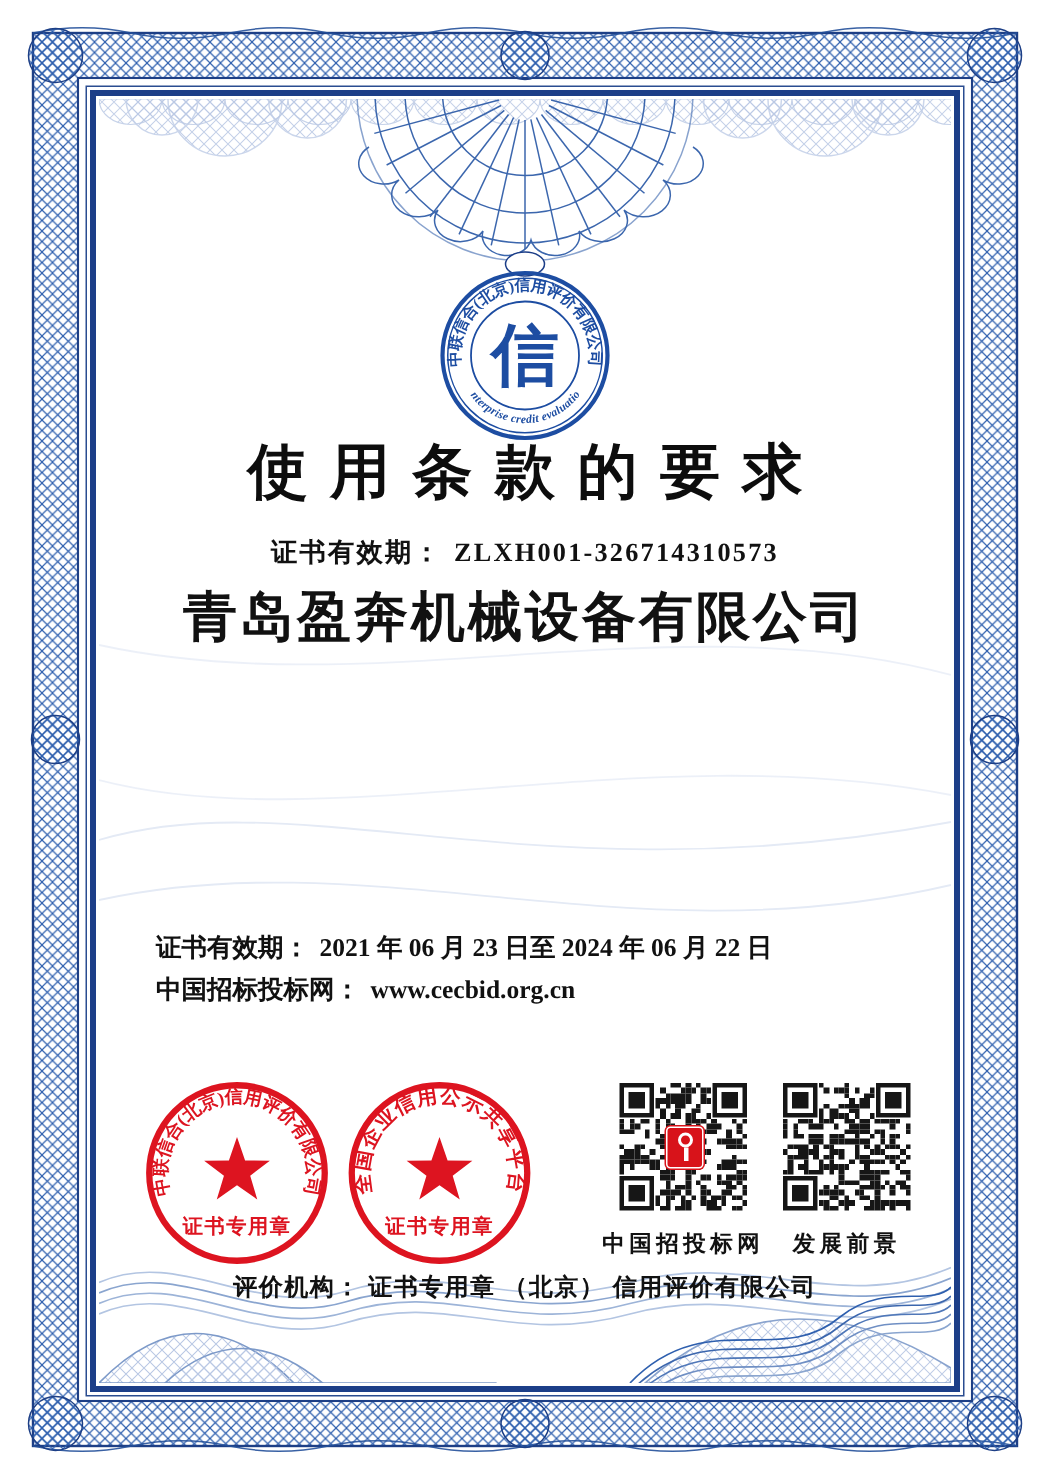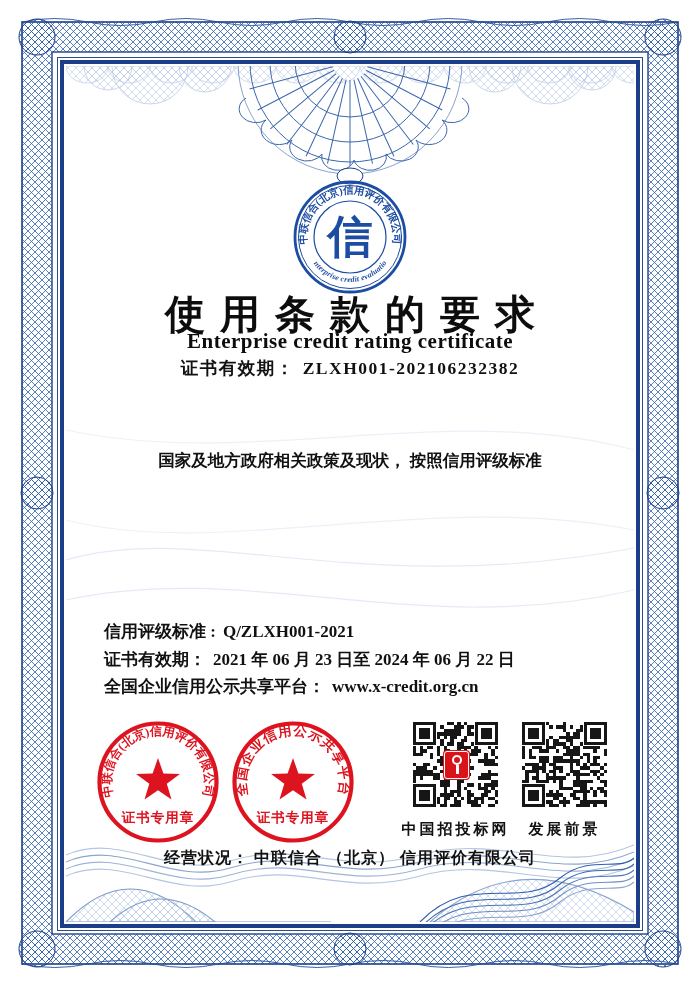--- a/index.html
+++ b/index.html
@@ -179,36 +179,34 @@
         <textPath href="#lgTop" startOffset="50%" text-anchor="middle">中联信合(北京)信用评价有限公司</textPath>
       </text>
       <text font-size="7.8" font-weight="bold" font-style="italic" fill="#1d4da2" letter-spacing="0.2">
         <textPath href="#lgBot" startOffset="50%" text-anchor="middle">Enterprise credit evaluation</textPath>
       </text>
       <text x="58" y="73" text-anchor="middle" font-size="45" font-weight="bold" fill="#1d4da2">信</text>
     </svg>
   </div>
 
   <div class="abs title-cn">使用条款的要求</div>
-  <div class="abs title-en">Enterprise credit rating certificate</div>
 
   <div class="abs cert-no">
-    <span>证书有效期：</span><span class="v">ZLXH001-202106232382</span>
+    <span>证书有效期：</span><span class="v">ZLXH001-326714310573</span>
   </div>
 
+  <div class="abs company">青岛盈奔机械设备有限公司</div>
 
   <div class="abs statement">
-    <div>国家及地方政府相关政策及现状， 按照信用评级标准</div>
   </div>
 
 
   <div class="abs details">
-    <div><span class="lbl">信用评级标准 :</span><span>Q/ZLXH001-2021</span></div>
     <div><span class="lbl">证书有效期：</span><span>2021 年 06 月 23 日至 2024 年 06 月 22 日</span></div>
-    <div><span class="lbl">全国企业信用公示共享平台：</span><span>www.x-credit.org.cn</span></div>
+    <div><span class="lbl">中国招标投标网：</span><span>www.cecbid.org.cn</span></div>
   </div>
 
   <div class="abs seal1">
     <svg viewBox="0 0 124 124" width="124" height="124">
       <circle cx="62" cy="62" r="58.5" fill="none" stroke="#dd1420" stroke-width="4.2"></circle>
       <path id="sa1" d="M17.8,78.1 A47,47 0 1 1 106.2,78.1" fill="none"></path>
       <text font-size="12" font-weight="bold" fill="#dd1420">
         <textPath href="#sa1" startOffset="50%" text-anchor="middle">中联信合(北京)信用评价有限公司</textPath>
       </text>
       <polygon fill="#dd1420" points="62,38 67.4,53.6 83.9,53.9 70.8,63.8 75.5,79.6 62,70.2 48.5,79.6 53.3,63.8 40.1,53.9 56.6,53.6"></polygon>
@@ -715,15 +713,15 @@
         <i style="left:71.4px;top:81.6px"></i>
         <i style="left:81.6px;top:81.6px"></i>
       </div>
     <div class="finder f-tl"></div>
     <div class="finder f-tr"></div>
     <div class="finder f-bl"></div>
   </div>
   <div class="abs qr-label ql1">中国招投标网</div>
   <div class="abs qr-label ql2">发展前景</div>
 
-  <div class="abs footer">经营状况： 中联信合 （北京） 信用评价有限公司</div>
+  <div class="abs footer">评价机构： 证书专用章 （北京） 信用评价有限公司</div>
 
 </div>
 
 </body></html>

